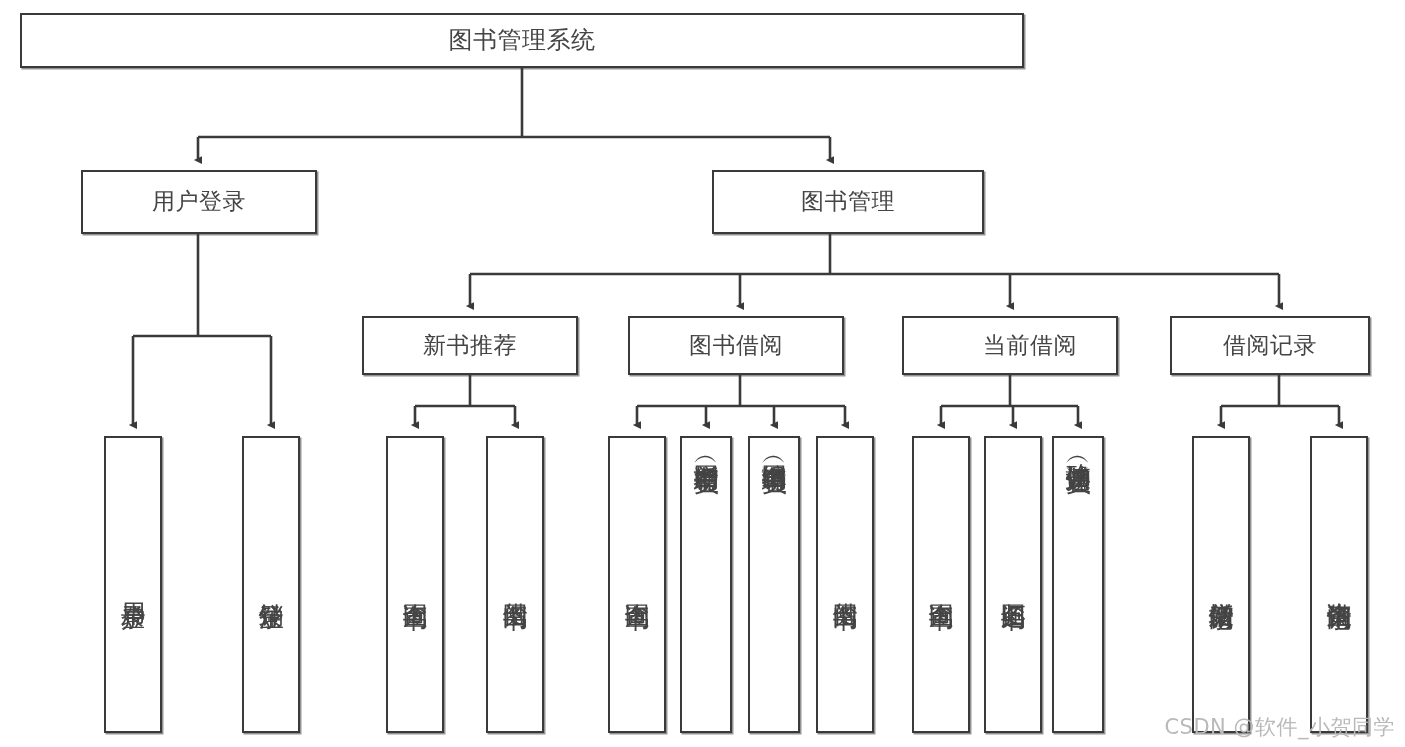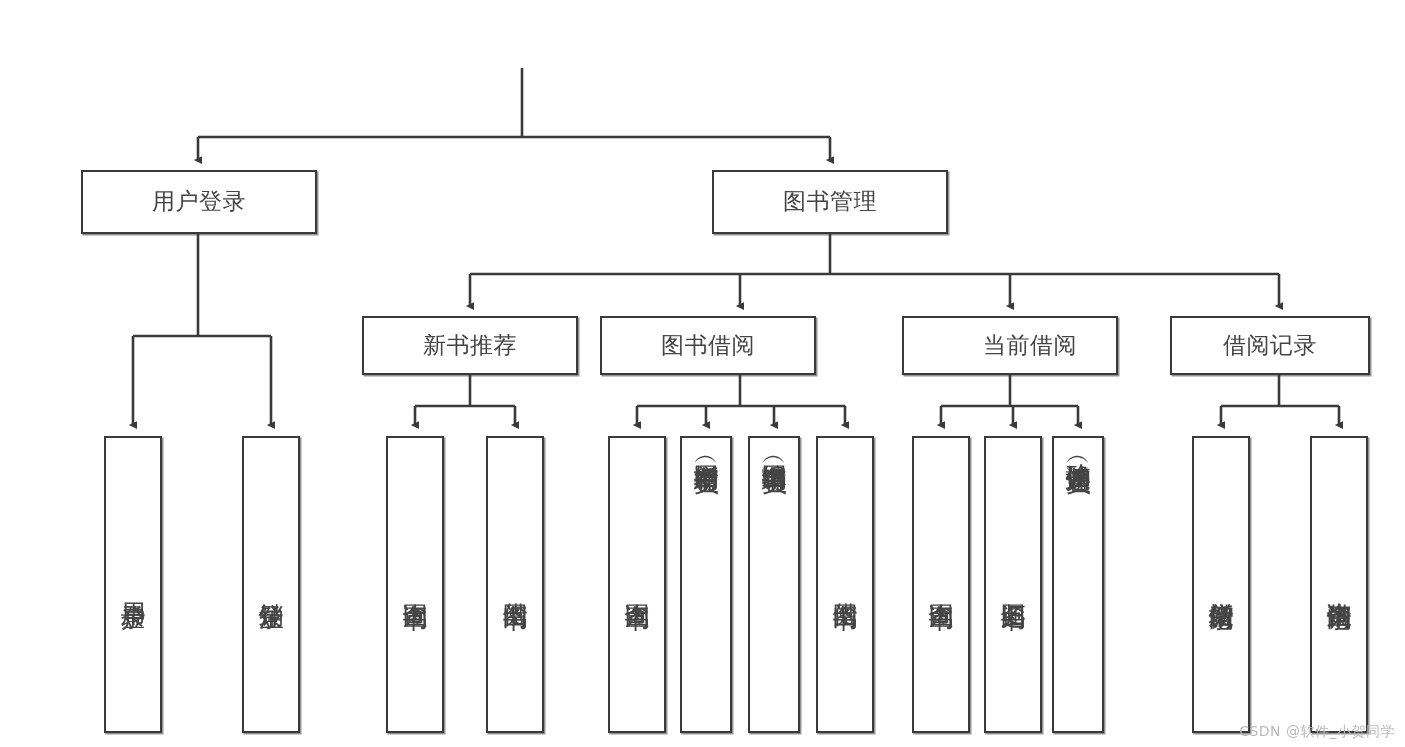--- a/index.html
+++ b/index.html
@@ -69,21 +69,21 @@
     align-items: flex-start;
   }
   .node.vert.mid-text {
     align-items: center;
     padding-top: 0;
   }
   #watermark {
     position: absolute;
     right: 10px;
     bottom: 6px;
-    font-size: 14px;
+    font-size: 21px;
     color: #b9b9b9;
     letter-spacing: 0.5px;
     white-space: nowrap;
     font-family: "DejaVu Sans", "Liberation Sans", sans-serif;
   }
 </style>
 </head>
 <body>
 
 <div id="diagram-root">
@@ -131,32 +131,35 @@
       <path d="M1013,406 L1013,425" marker-end="url(#arrowhead)"></path>
       <path d="M1078,406 L1078,425" marker-end="url(#arrowhead)"></path>
 
       <path d="M1279,375 L1279,406"></path>
       <path d="M1221,406 L1339,406"></path>
       <path d="M1221,406 L1221,425" marker-end="url(#arrowhead)"></path>
       <path d="M1339,406 L1339,425" marker-end="url(#arrowhead)"></path>
     </g>
   </svg>
 
+  <div class="node horiz root" style="left: 20px; top: 13px; width: 1004px; height: 55px;">
+    <span class="label">图书管理系统</span>
+  </div>
 
   <div class="node horiz" style="left: 81px; top: 170px; width: 236px; height: 64px;">
     <span class="label">用户登录</span>
   </div>
-  <div class="node horiz" style="left: 712px; top: 170px; width: 236px; height: 64px;">
+  <div class="node horiz" style="left: 712px; top: 170px; width: 272px; height: 64px;">
     <span class="label">图书管理</span>
   </div>
 
   <div class="node horiz" style="left: 362px; top: 316px; width: 216px; height: 59px;">
     <span class="label">新书推荐</span>
   </div>
-  <div class="node horiz" style="left: 600px; top: 316px; width: 216px; height: 59px; align-items: center;">
+  <div class="node horiz" style="left: 628px; top: 316px; width: 216px; height: 59px; align-items: center;">
     <span class="label">图书借阅</span>
   </div>
   <div class="node horiz" style="left: 902px; top: 316px; width: 216px; height: 59px; padding-left: 40px;">
     <span class="label">当前借阅</span>
   </div>
   <div class="node horiz" style="left: 1170px; top: 316px; width: 200px; height: 59px;">
     <span class="label">借阅记录</span>
   </div>
 
   <div class="node vert mid-text" style="left: 104px; top: 436px; width: 58px; height: 297px;">

